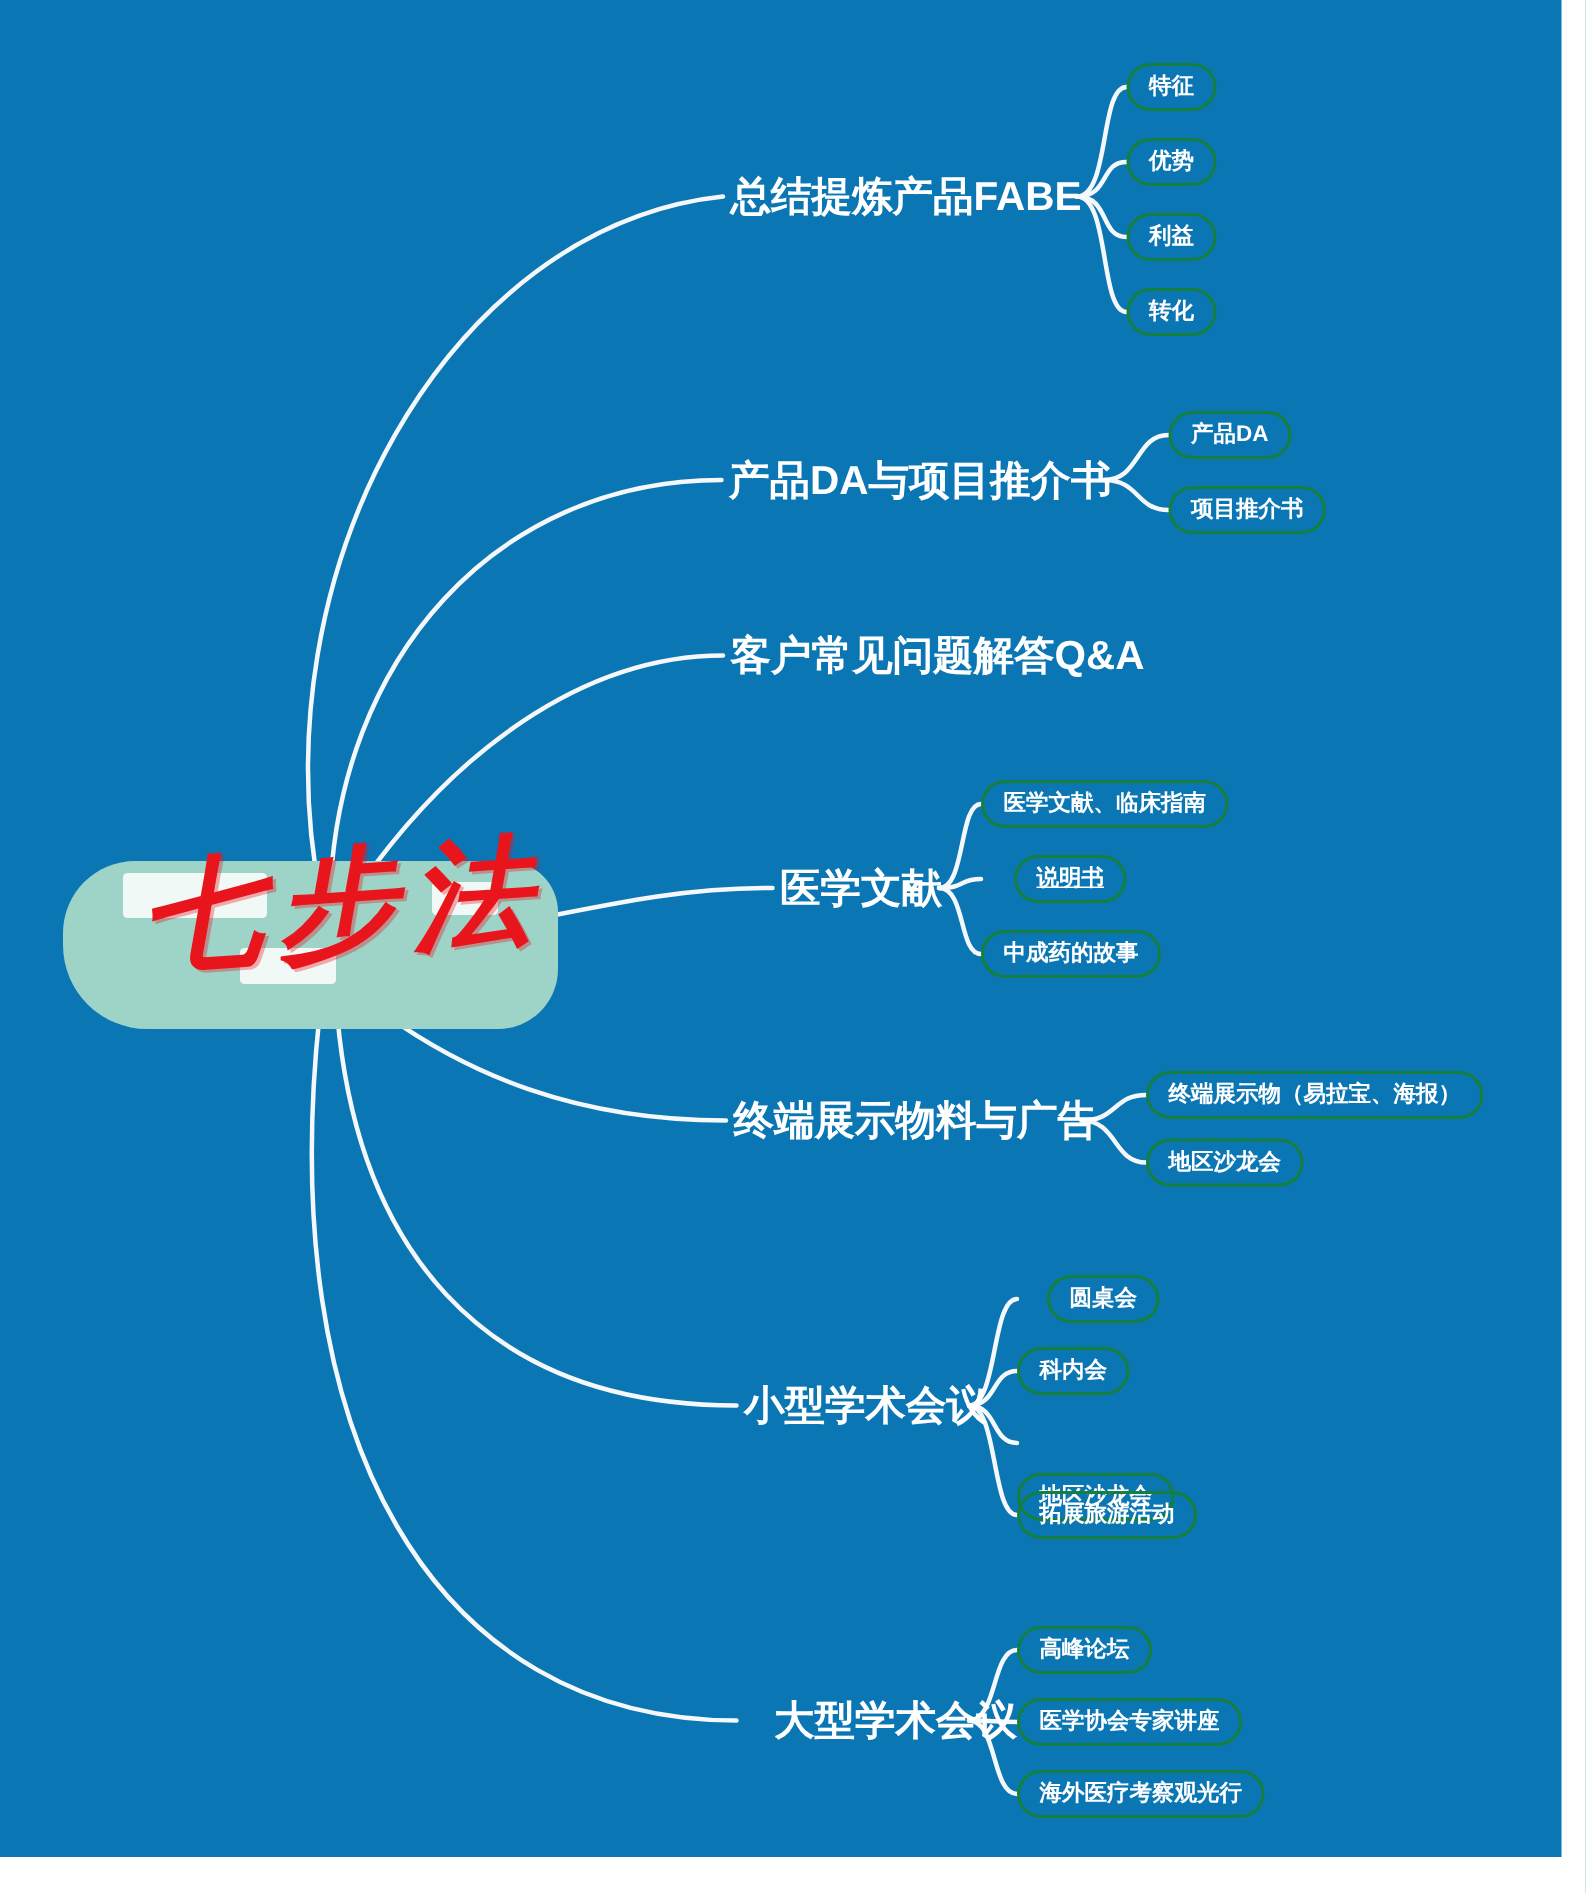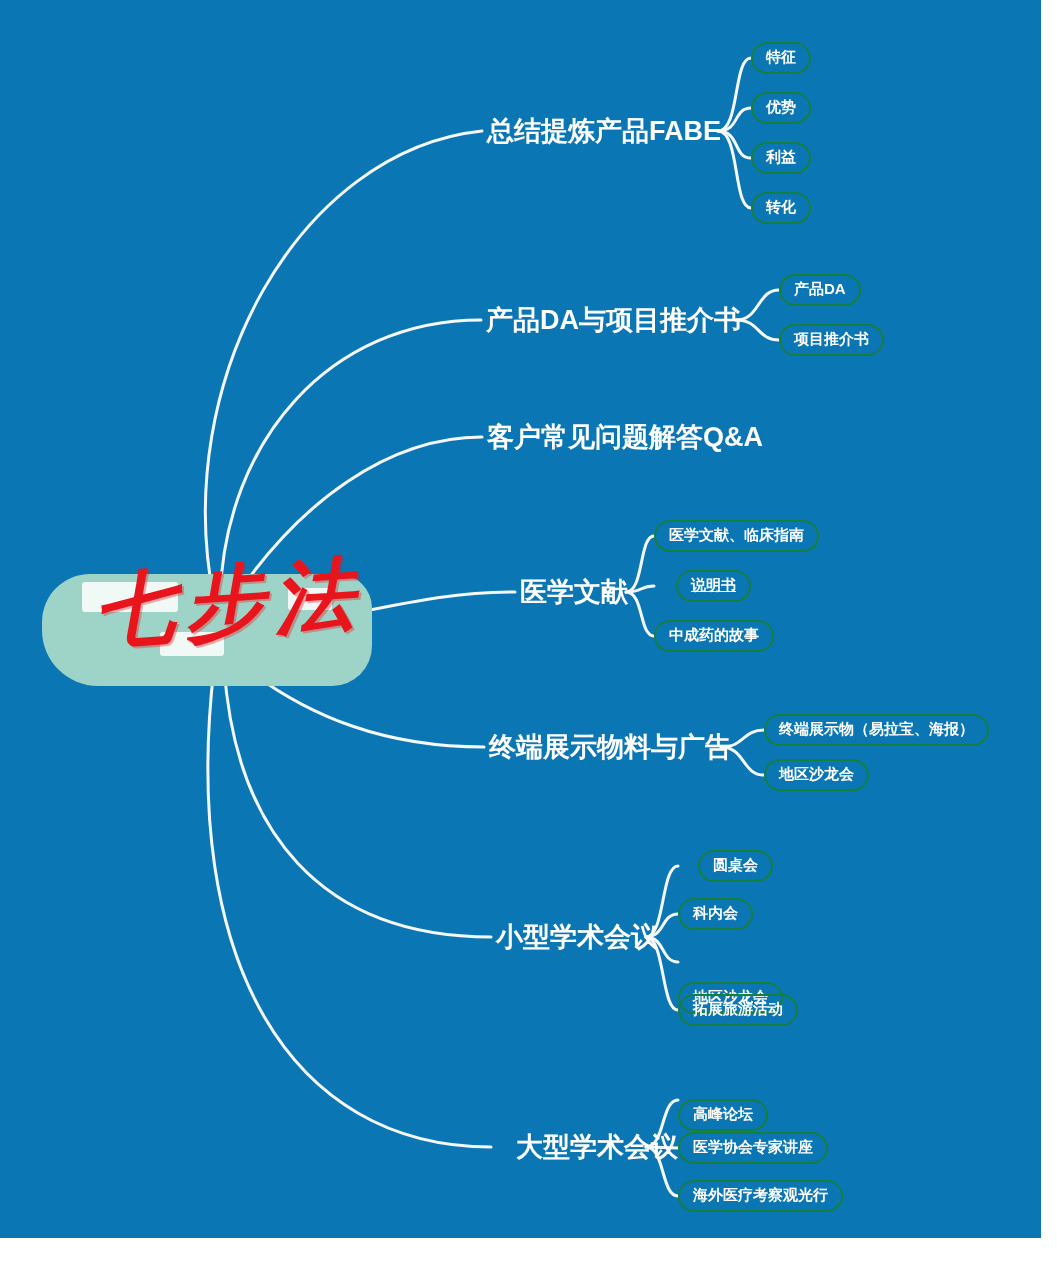--- a/index.html
+++ b/index.html
@@ -156,16 +156,16 @@
   <div class="pill" style="left:764px; top:730px;">终端展示物（易拉宝、海报）</div>
   <div class="pill" style="left:764px; top:775px;">地区沙龙会</div>
 
   <div class="branch-label" style="left:496px; top:937px;">小型学术会议</div>
   <div class="pill" style="left:698px; top:866px;">圆桌会</div>
   <div class="pill" style="left:678px; top:914px;">科内会</div>
   <div class="pill" style="left:678px; top:970px;margin-top:28px;">地区沙龙会</div>
   <div class="pill" style="left:678px; top:1010px;">拓展旅游活动</div>
 
   <div class="branch-label" style="left:516px; top:1147px;">大型学术会议</div>
-  <div class="pill" style="left:678px; top:1100px;margin-top:15px;">高峰论坛</div>
+  <div class="pill" style="left:678px; top:1100px;">高峰论坛</div>
   <div class="pill" style="left:678px; top:1148px;">医学协会专家讲座</div>
   <div class="pill" style="left:678px; top:1196px;">海外医疗考察观光行</div>
 </div>
 
 </body></html>

